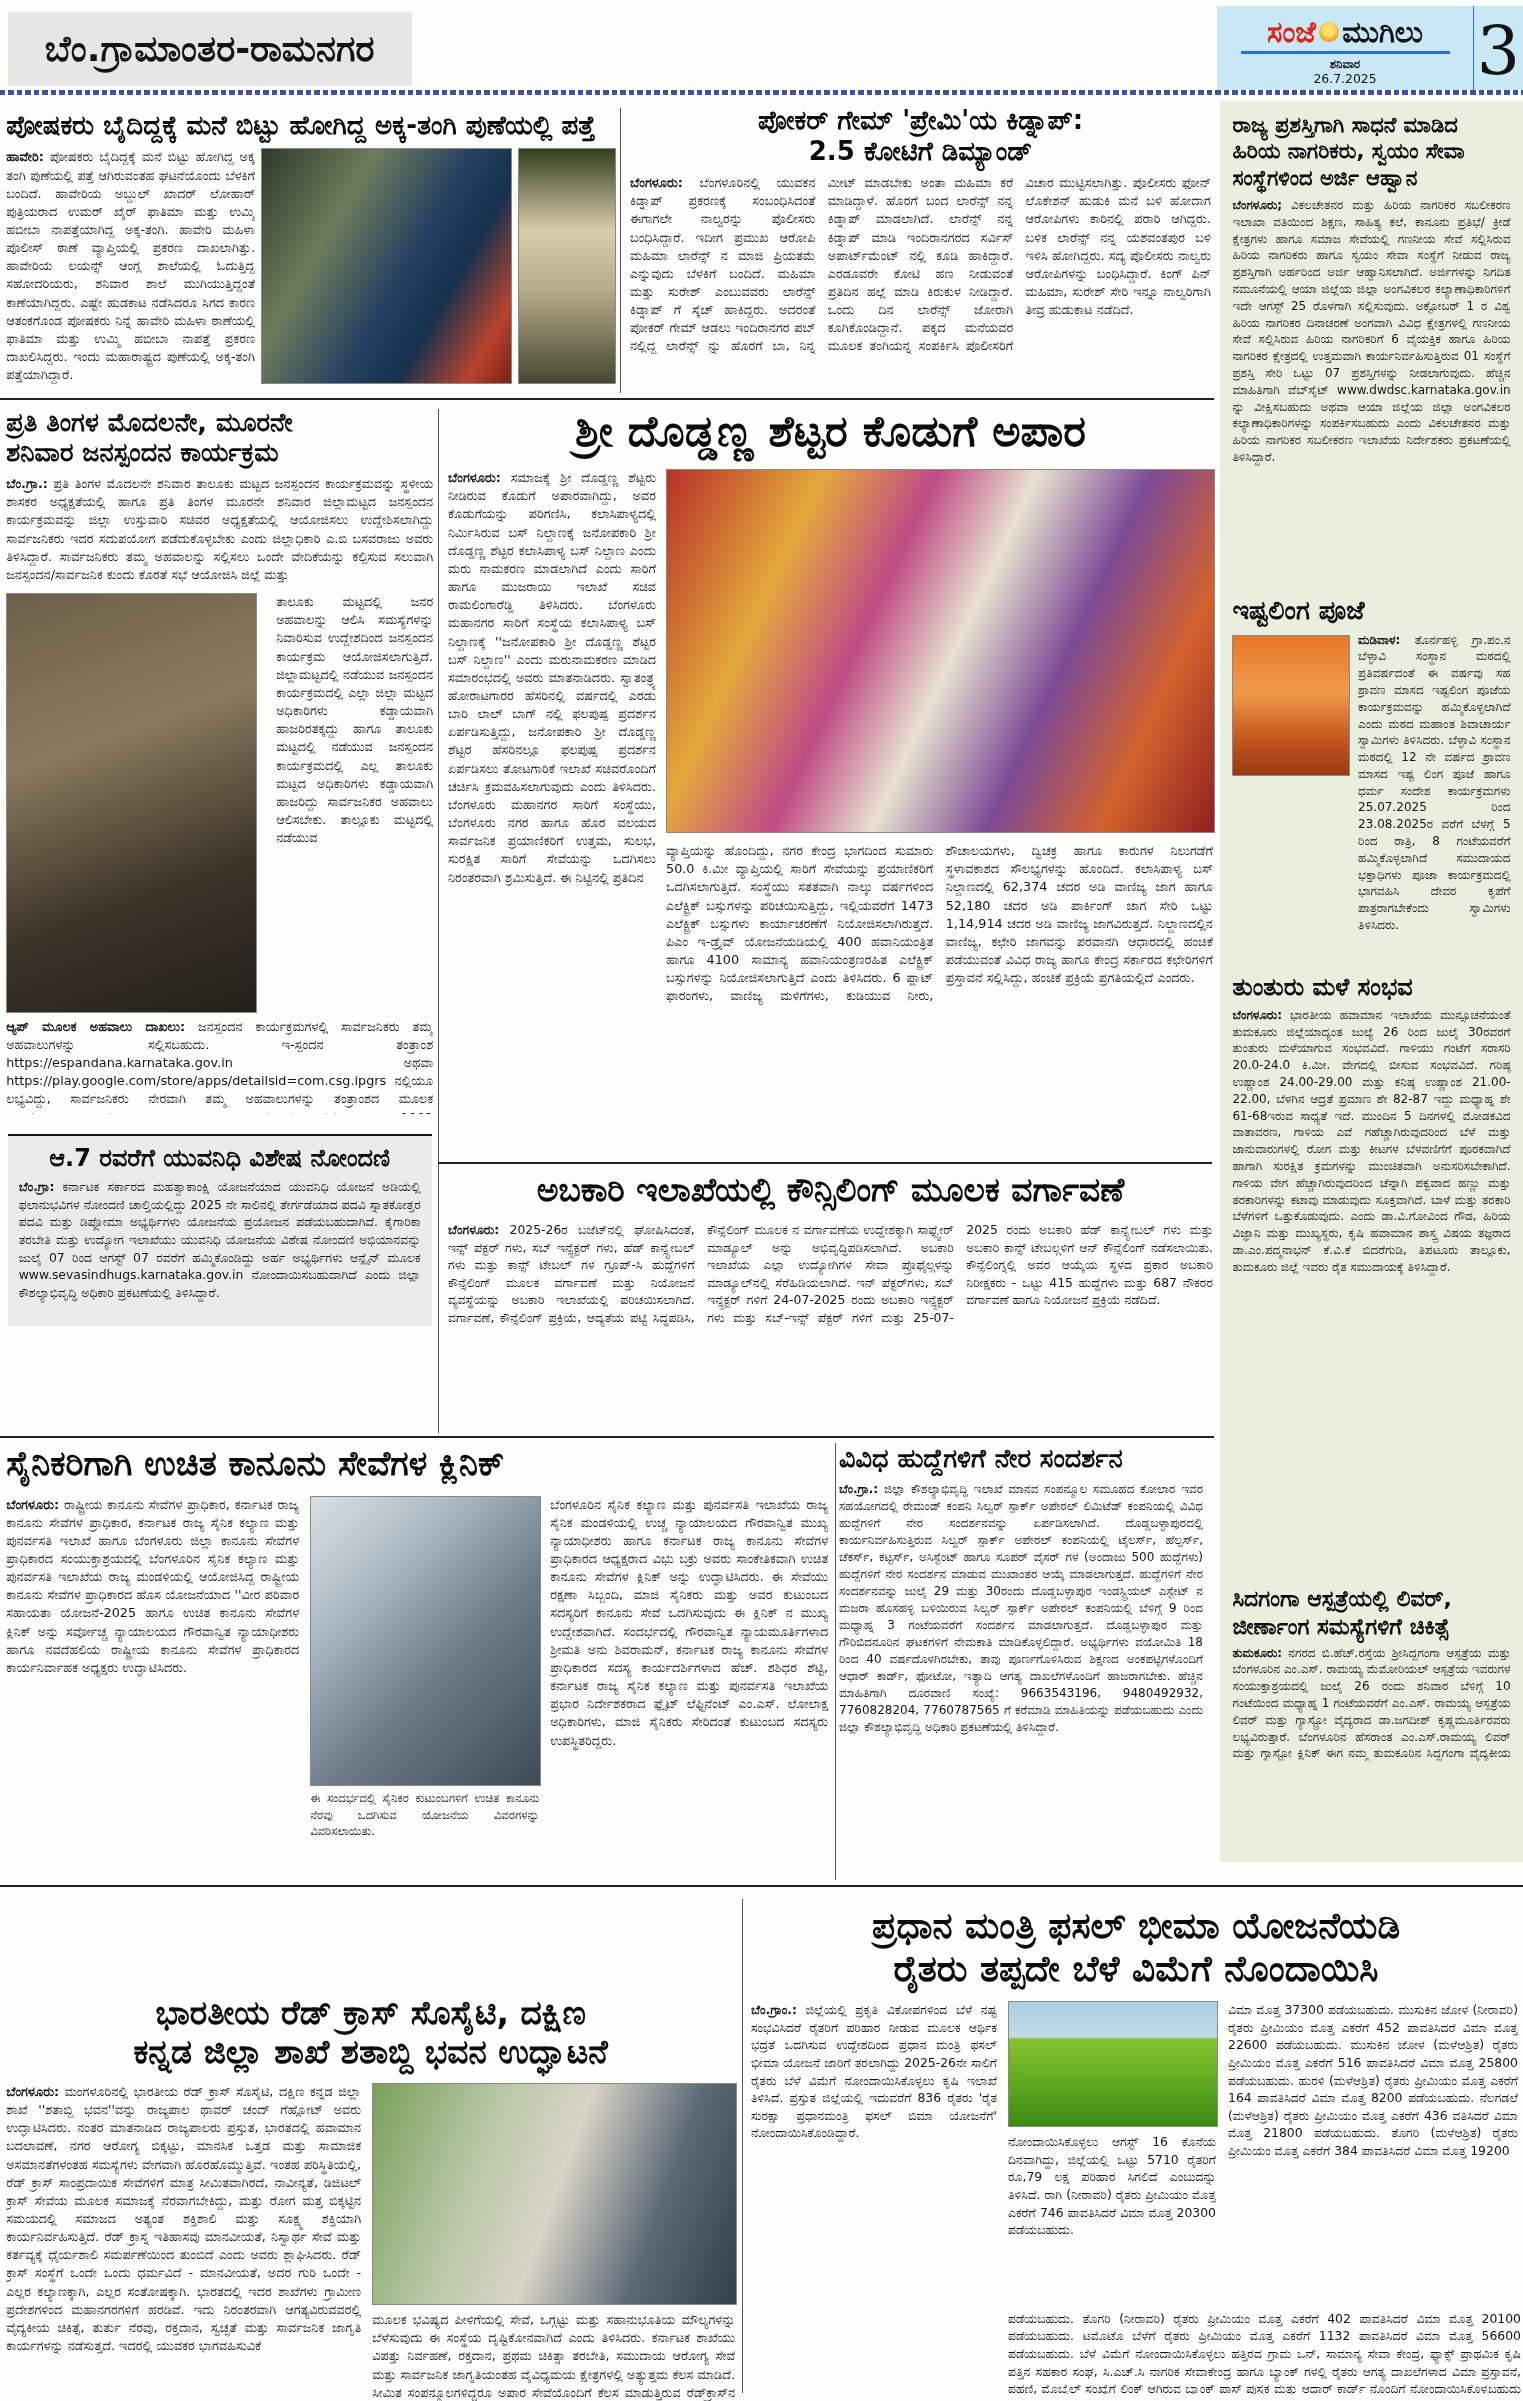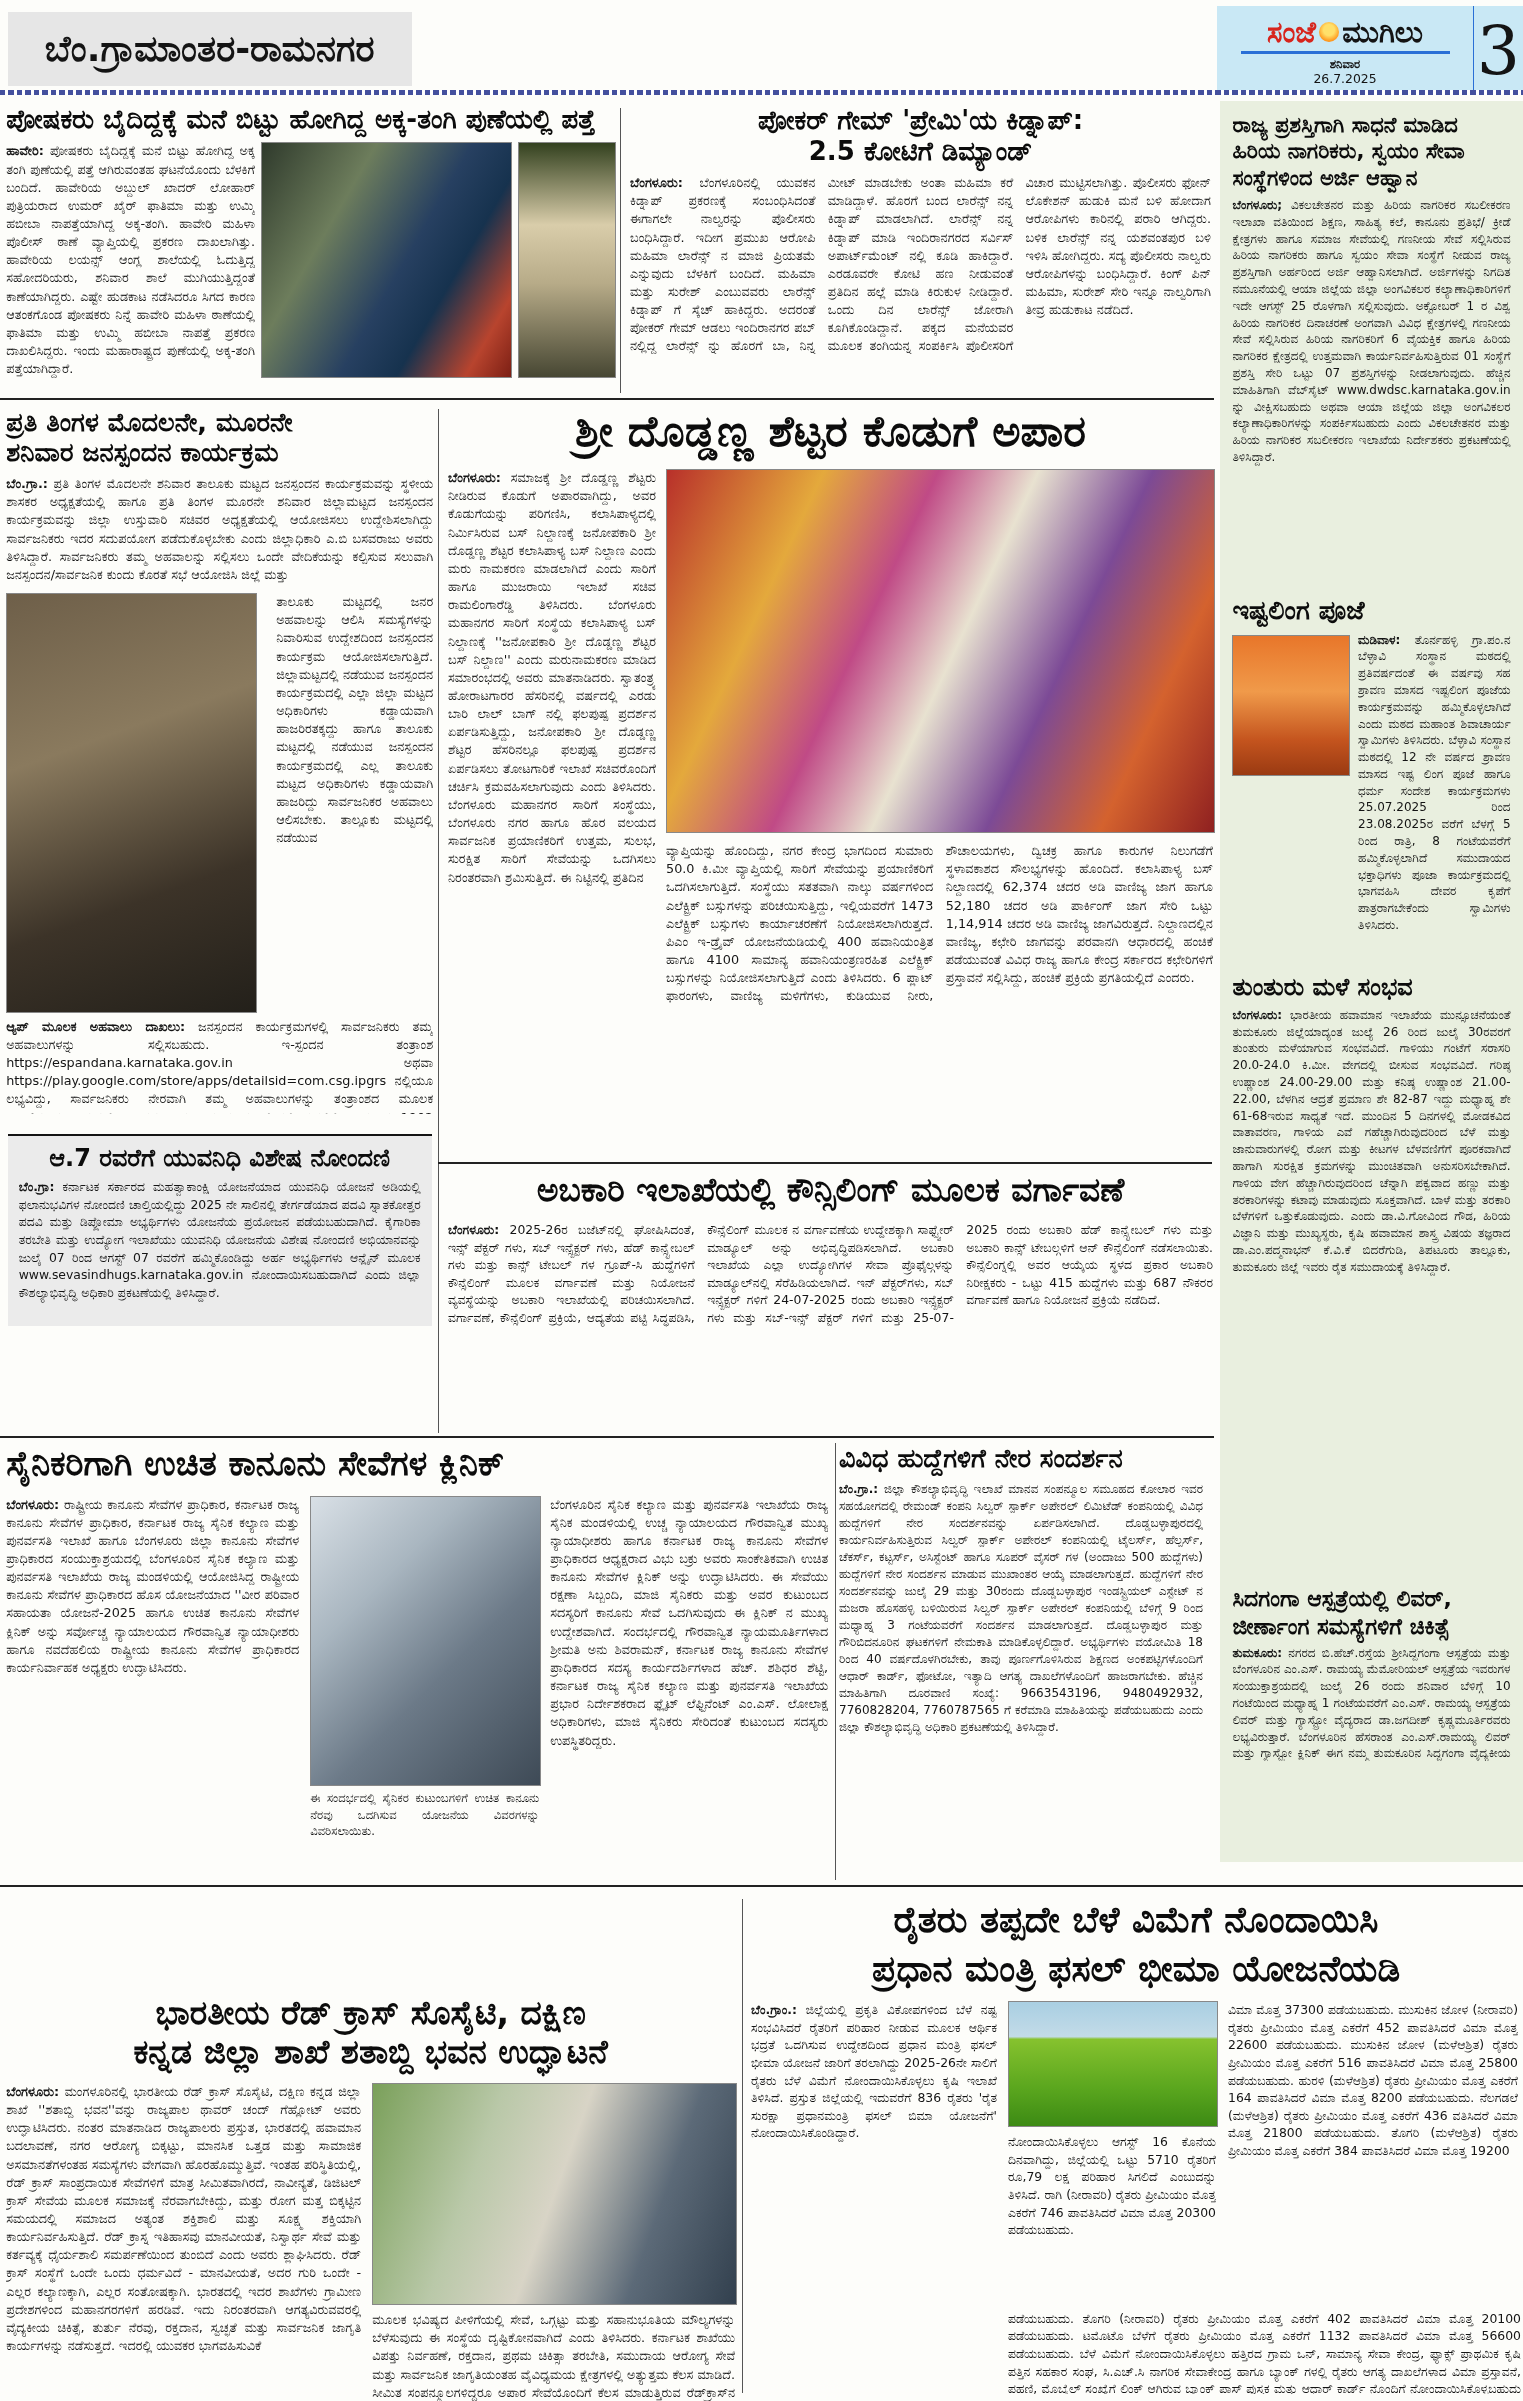--- a/index.html
+++ b/index.html
@@ -62,21 +62,21 @@
         <span>ಮುಗಿಲು</span>
       </div>
       <div id="logo-underline"></div>
       <div style="font-size:11.6px;font-weight:bold;">ಶನಿವಾರ</div>
       <div style="font-size:12.4px;">26.7.2025</div>
     </div>
     <div id="page-num">3</div>
   </div>
   <div class="abs" id="mast-dash"></div>
 
-  <div class="abs" style="left:6.2px;top:104px;width:610px;">
+  <div class="abs" style="left:6.2px;top:110px;width:610px;">
     <div class="hl" style="font-size:26px;">ಪೋಷಕರು ಬೈದಿದ್ದಕ್ಕೆ ಮನೆ ಬಿಟ್ಟು ಹೋಗಿದ್ದ ಅಕ್ಕ-ತಂಗಿ ಪುಣೆಯಲ್ಲಿ ಪತ್ತೆ</div>
     <div style="display:flex;gap:6.2px;margin-top:7.7px;">
       <p class="body" style="width:249px;height:240px;"><b class="dl">ಹಾವೇರಿ:</b> <span>ಪೋಷಕರು ಬೈದಿದ್ದಕ್ಕೆ ಮನೆ ಬಿಟ್ಟು ಹೋಗಿದ್ದ ಅಕ್ಕ ತಂಗಿ ಪುಣೆಯಲ್ಲಿ ಪತ್ತೆ ಆಗಿರುವಂತಹ ಘಟನೆಯೊಂದು ಬೆಳಕಿಗೆ ಬಂದಿದೆ. ಹಾವೇರಿಯ ಅಬ್ದುಲ್ ಖಾದರ್ ಲೋಹಾರ್ ಪುತ್ರಿಯರಾದ ಉಮರ್ ಖೈರ್ ಫಾತಿಮಾ ಮತ್ತು ಉಮ್ಮಿ ಹಬೀಬಾ ನಾಪತ್ತೆಯಾಗಿದ್ದ ಅಕ್ಕ-ತಂಗಿ. ಹಾವೇರಿ ಮಹಿಳಾ ಪೊಲೀಸ್ ಠಾಣೆ ವ್ಯಾಪ್ತಿಯಲ್ಲಿ ಪ್ರಕರಣ ದಾಖಲಾಗಿತ್ತು. ಹಾವೇರಿಯ ಲಯನ್ಸ್ ಆಂಗ್ಲ ಶಾಲೆಯಲ್ಲಿ ಓದುತ್ತಿದ್ದ ಸಹೋದರಿಯರು, ಶನಿವಾರ ಶಾಲೆ ಮುಗಿಯುತ್ತಿದ್ದಂತೆ ಕಾಣೆಯಾಗಿದ್ದರು. ಎಷ್ಟೇ ಹುಡಕಾಟ ನಡೆಸಿದರೂ ಸಿಗದ ಕಾರಣ ಆತಂಕಗೊಂಡ ಪೋಷಕರು ನಿನ್ನೆ ಹಾವೇರಿ ಮಹಿಳಾ ಠಾಣೆಯಲ್ಲಿ ಫಾತಿಮಾ ಮತ್ತು ಉಮ್ಮಿ ಹಬೀಬಾ ನಾಪತ್ತೆ ಪ್ರಕರಣ ದಾಖಲಿಸಿದ್ದರು. ಇಂದು ಮಹಾರಾಷ್ಟ್ರದ ಪುಣೆಯಲ್ಲಿ ಅಕ್ಕ-ತಂಗಿ ಪತ್ತೆಯಾಗಿದ್ದಾರೆ.</span></p>
       <div class="photo ph-family" style="width:249px;height:234px;"></div>
       <div class="photo ph-police" style="width:96px;height:234px;"></div>
     </div>
   </div>
 
   <div class="abs vrule" style="left:620px;top:108px;height:285px;"></div>
 
@@ -175,22 +175,22 @@
       <div style="flex:1;">
         <div class="photo ph-redcross" style="width:100%;height:220px;"></div>
         <p class="body" style="height:175px;margin-top:6.2px;">ಮೂಲಕ ಭವಿಷ್ಯದ ಪೀಳಿಗೆಯಲ್ಲಿ ಸೇವೆ, ಒಗ್ಗಟ್ಟು ಮತ್ತು ಸಹಾನುಭೂತಿಯ ಮೌಲ್ಯಗಳನ್ನು ಬೆಳೆಸುವುದು ಈ ಸಂಸ್ಥೆಯ ದೃಷ್ಟಿಕೋನವಾಗಿದೆ ಎಂದು ತಿಳಿಸಿದರು. ಕರ್ನಾಟಕ ಶಾಖೆಯು ವಿಪತ್ತು ನಿರ್ವಹಣೆ, ರಕ್ತದಾನ, ಪ್ರಥಮ ಚಿಕಿತ್ಸಾ ತರಬೇತಿ, ಸಮುದಾಯ ಆರೋಗ್ಯ ಸೇವೆ ಮತ್ತು ಸಾರ್ವಜನಿಕ ಜಾಗೃತಿಯಂತಹ ವೈವಿಧ್ಯಮಯ ಕ್ಷೇತ್ರಗಳಲ್ಲಿ ಅತ್ಯುತ್ತಮ ಕೆಲಸ ಮಾಡಿದೆ. ಸೀಮಿತ ಸಂಪನ್ಮೂಲಗಳಿದ್ದರೂ ಅಪಾರ ಸೇವೆಯೊಂದಿಗೆ ಕೆಲಸ ಮಾಡುತ್ತಿರುವ ರೆಡ್‌ಕ್ರಾಸ್‌ನ ಎಲ್ಲಾ ಮಹಾನ್ ವ್ಯಕ್ತಿಗಳು, ವೈದ್ಯರು, ದಾದಿಯರು, ಸ್ವಯಂಸೇವಕರು ಮತ್ತು ಪಾಲುದಾರ ಸಂಸ್ಥೆಗಳಿಗೆ ಧನ್ಯವಾದಗಳನ್ನು ಅರ್ಪಿಸುತ್ತೇನೆ. ಅವರೆಲ್ಲರೂ ಸಮಾಜಕ್ಕೆ ಸ್ಫೂರ್ತಿಯ ಮೂಲವಾಗಿದ್ದಾರೆ ಎಂದು ತಿಳಿಸಿದರು.</p>
       </div>
     </div>
   </div>
 
   <div class="abs vrule" style="left:742px;top:1899px;height:494px;"></div>
 
   <div class="abs" style="left:751px;top:1899px;width:770px;">
+    <div class="hl center" style="font-size:36px;margin-top:6.2px;">ಪ್ರಧಾನ ಮಂತ್ರಿ ಫಸಲ್ ಭೀಮಾ ಯೋಜನೆಯಡಿ</div>
     <div class="hl center" style="font-size:36px;">ರೈತರು ತಪ್ಪದೇ ಬೆಳೆ ವಿಮೆಗೆ ನೊಂದಾಯಿಸಿ</div>
-    <div class="hl center" style="font-size:36px;margin-top:6.2px;">ಪ್ರಧಾನ ಮಂತ್ರಿ ಫಸಲ್ ಭೀಮಾ ಯೋಜನೆಯಡಿ</div>
     <div style="position:relative;margin-top:11px;height:304px;">
       <p class="body abs" style="left:0;top:0;width:246px;height:304px;font-size:12.4px;"><b class="dl">ಬೆಂ.ಗ್ರಾಂ.:</b> <span>ಜಿಲ್ಲೆಯಲ್ಲಿ ಪ್ರಕೃತಿ ವಿಕೋಪಗಳಿಂದ ಬೆಳೆ ನಷ್ಟ ಸಂಭವಿಸಿದರೆ ರೈತರಿಗೆ ಪರಿಹಾರ ನೀಡುವ ಮೂಲಕ ಆರ್ಥಿಕ ಭದ್ರತೆ ಒದಗಿಸುವ ಉದ್ದೇಶದಿಂದ ಪ್ರಧಾನ ಮಂತ್ರಿ ಫಸಲ್ ಭೀಮಾ ಯೋಜನೆ ಜಾರಿಗೆ ತರಲಾಗಿದ್ದು 2025-26ನೇ ಸಾಲಿಗೆ ರೈತರು ಬೆಳೆ ವಿಮೆಗೆ ನೋಂದಾಯಿಸಿಕೊಳ್ಳಲು ಕೃಷಿ ಇಲಾಖೆ ತಿಳಿಸಿದೆ. ಪ್ರಸ್ತುತ ಜಿಲ್ಲೆಯಲ್ಲಿ ಇದುವರೆಗೆ 836 ರೈತರು 'ರೈತ ಸುರಕ್ಷಾ ಪ್ರಧಾನಮಂತ್ರಿ ಫಸಲ್ ಬಿಮಾ ಯೋಜನೆಗೆ' ನೋಂದಾಯಿಸಿಕೊಂಡಿದ್ದಾರೆ.</span></p>
       <div class="photo ph-farm abs" style="left:257px;top:0;width:208px;height:124px;"></div>
       <p class="body abs" style="left:257px;top:132px;width:208px;height:172px;font-size:12.4px;">ನೋಂದಾಯಿಸಿಕೊಳ್ಳಲು ಆಗಸ್ಟ್ 16 ಕೊನೆಯ ದಿನವಾಗಿದ್ದು, ಜಿಲ್ಲೆಯಲ್ಲಿ ಒಟ್ಟು 5710 ರೈತರಿಗೆ ರೂ,79 ಲಕ್ಷ ಪರಿಹಾರ ಸಿಗಲಿದೆ ಎಂಬುದನ್ನು ತಿಳಿಸಿದೆ. ರಾಗಿ (ನೀರಾವರಿ) ರೈತರು ಪ್ರೀಮಿಯಂ ಮೊತ್ತ ಎಕರೆಗೆ 746 ಪಾವತಿಸಿದರೆ ವಿಮಾ ಮೊತ್ತ 20300 ಪಡೆಯಬಹುದು.</p>
       <p class="body abs" style="left:477px;top:0;width:290px;height:304px;font-size:12.4px;">ವಿಮಾ ಮೊತ್ತ 37300 ಪಡೆಯಬಹುದು. ಮುಸುಕಿನ ಜೋಳ (ನೀರಾವರಿ) ರೈತರು ಪ್ರೀಮಿಯಂ ಮೊತ್ತ ಎಕರೆಗೆ 452 ಪಾವತಿಸಿದರೆ ವಿಮಾ ಮೊತ್ತ 22600 ಪಡೆಯಬಹುದು. ಮುಸುಕಿನ ಜೋಳ (ಮಳೆಆಶ್ರಿತ) ರೈತರು ಪ್ರೀಮಿಯಂ ಮೊತ್ತ ಎಕರೆಗೆ 516 ಪಾವತಿಸಿದರೆ ವಿಮಾ ಮೊತ್ತ 25800 ಪಡೆಯಬಹುದು. ಹುರಳಿ (ಮಳೆಆಶ್ರಿತ) ರೈತರು ಪ್ರೀಮಿಯಂ ಮೊತ್ತ ಎಕರೆಗೆ 164 ಪಾವತಿಸಿದರೆ ವಿಮಾ ಮೊತ್ತ 8200 ಪಡೆಯಬಹುದು. ನೆಲಗಡಲೆ (ಮಳೆಆಶ್ರಿತ) ರೈತರು ಪ್ರೀಮಿಯಂ ಮೊತ್ತ ಎಕರೆಗೆ 436 ವತಿಸಿದರೆ ವಿಮಾ ಮೊತ್ತ 21800 ಪಡೆಯಬಹುದು. ತೊಗರಿ (ಮಳೆಆಶ್ರಿತ) ರೈತರು ಪ್ರೀಮಿಯಂ ಮೊತ್ತ ಎಕರೆಗೆ 384 ಪಾವತಿಸಿದರೆ ವಿಮಾ ಮೊತ್ತ 19200</p>
     </div>
     <p class="body" style="height:84px;margin-top:4.6px;margin-left:257px;font-size:12.4px;">ಪಡೆಯಬಹುದು. ತೊಗರಿ (ನೀರಾವರಿ) ರೈತರು ಪ್ರೀಮಿಯಂ ಮೊತ್ತ ಎಕರೆಗೆ 402 ಪಾವತಿಸಿದರೆ ವಿಮಾ ಮೊತ್ತ 20100 ಪಡೆಯಬಹುದು. ಟಮೊಟೊ ಬೆಳೆಗೆ ರೈತರು ಪ್ರೀಮಿಯಂ ಮೊತ್ತ ಎಕರೆಗೆ 1132 ಪಾವತಿಸಿದರೆ ವಿಮಾ ಮೊತ್ತ 56600 ಪಡೆಯಬಹುದು. ಬೆಳೆ ವಿಮೆಗೆ ನೋಂದಾಯಿಸಿಕೊಳ್ಳಲು ಹತ್ತಿರದ ಗ್ರಾಮ ಒನ್, ಸಾಮಾನ್ಯ ಸೇವಾ ಕೇಂದ್ರ, ಫ್ಯಾಕ್ಸ್ ಪ್ರಾಥಮಿಕ ಕೃಷಿ ಪತ್ತಿನ ಸಹಕಾರ ಸಂಘ, ಸಿ.ಎಚ್.ಸಿ ನಾಗರಿಕ ಸೇವಾಕೇಂದ್ರ ಹಾಗೂ ಬ್ಯಾಂಕ್ ಗಳಲ್ಲಿ ರೈತರು ಆಗತ್ಯ ದಾಖಲೆಗಳಾದ ವಿಮಾ ಪ್ರಸ್ತಾವನೆ, ಪಹಣಿ, ಮೊಬೈಲ್ ಸಂಖ್ಯೆಗೆ ಲಿಂಕ್ ಆಗಿರುವ ಬ್ಯಾಂಕ್ ಪಾಸ್ ಪುಸ್ತಕ ಮತ್ತು ಆಧಾರ್ ಕಾರ್ಡ್ ನೊಂದಿಗೆ ನೋಂದಾಯಿಸಿಕೊಳ್ಳಬಹುದು ಎಂದು ಜಂಟಿ ಕೃಷಿ ನಿರ್ದೇಶಕರಾದ ಬಿ.ಜಿ ಕಲಾವತಿ ಅವರು ಪ್ರಕಟಣೆಯಲ್ಲಿ ತಿಳಿಸಿದ್ದಾರೆ.</p>
   </div>
 
 </div>

